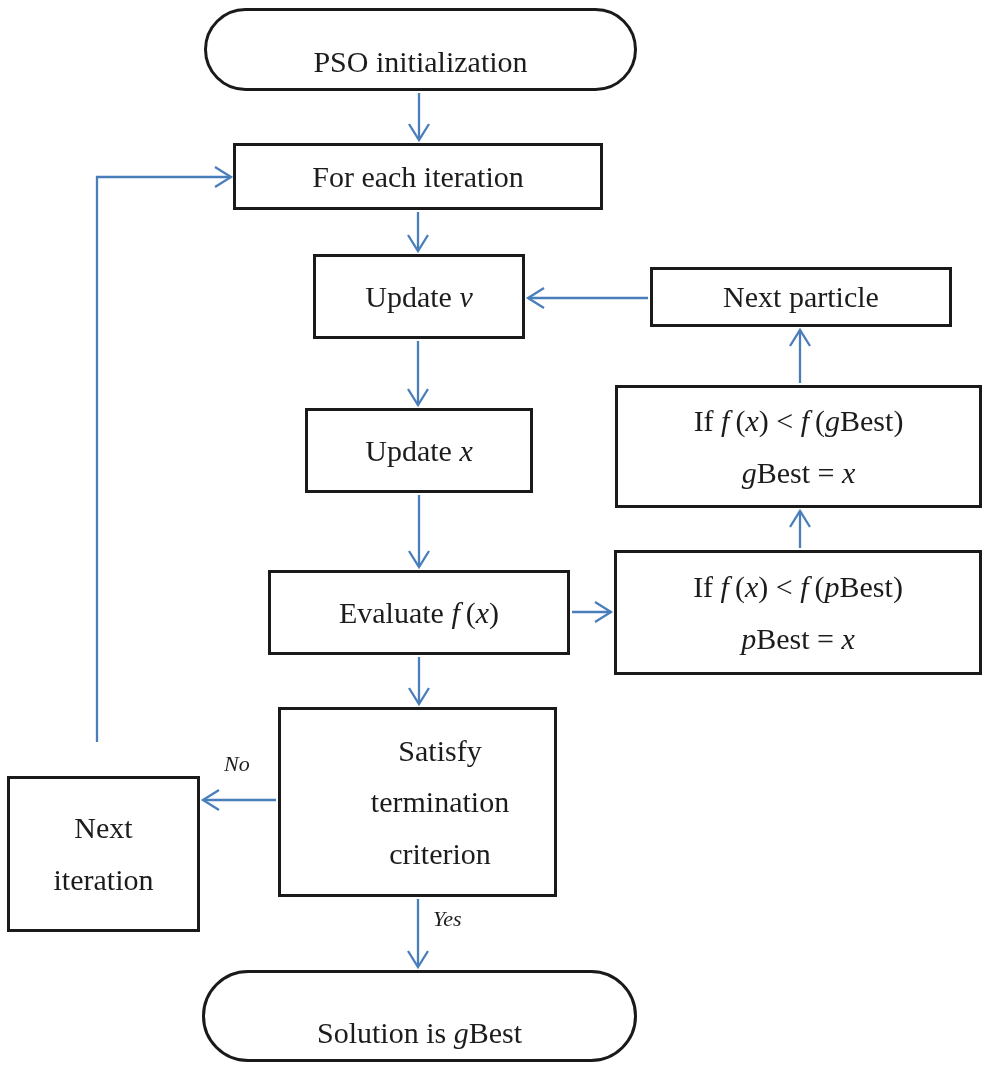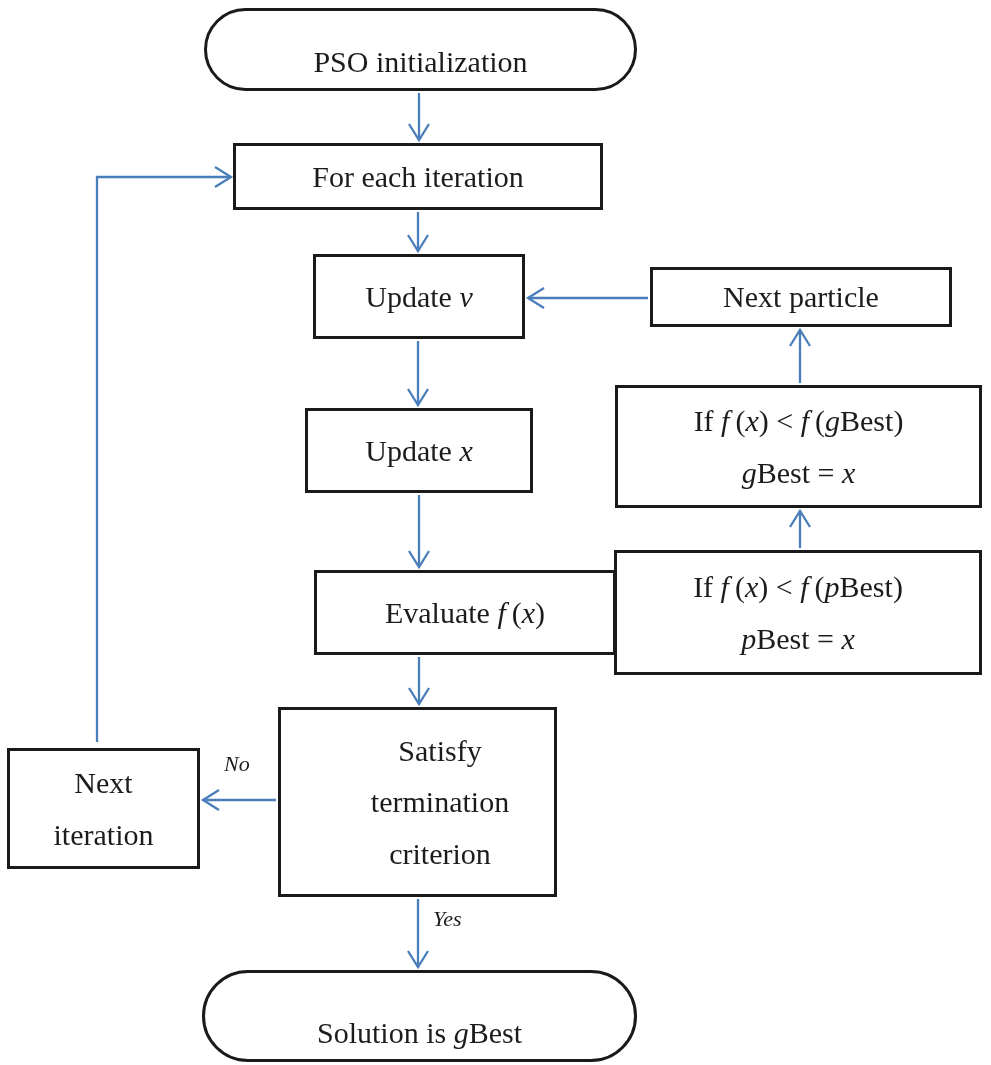--- a/index.html
+++ b/index.html
@@ -65,35 +65,35 @@
     </div>
 
   <div class="node" style="left:313px; top:254px; width:212px; height:85px;">
       <div class="tline"><span>Update </span><span class="it">v</span></div>
     </div>
 
   <div class="node" style="left:305px; top:408px; width:228px; height:85px;">
       <div class="tline"><span>Update </span><span class="it">x</span></div>
     </div>
 
-  <div class="node" style="left:268px; top:570px; width:302px; height:85px;margin-left:46px;">
+  <div class="node" style="left:268px; top:570px; width:302px; height:85px;">
       <div class="tline"><span>Evaluate </span><span class="it">f</span><span> (</span><span class="it">x</span><span>)</span></div>
     </div>
 
   <div class="node" style="left:278px; top:707px; width:279px; height:190px;padding-left:45px;">
       <div class="tline"><span>Satisfy</span></div>
       <div class="tline"><span>termination</span></div>
       <div class="tline"><span>criterion</span></div>
     </div>
 
   <div class="node terminator" style="left:202px; top:970px; width:435px; height:92px;">
       <div class="tline"><span>Solution is </span><span class="it">g</span><span>Best</span></div>
     </div>
 
-  <div class="node" style="left:7px; top:748px; width:193px; height:121px;">
+  <div class="node" style="left:7px; top:776px; width:193px; height:156px;">
       <div class="tline"><span>Next</span></div>
       <div class="tline"><span>iteration</span></div>
     </div>
 
   <div class="node" style="left:614px; top:550px; width:368px; height:125px;">
       <div class="tline"><span>If </span><span class="it">f</span><span> (</span><span class="it">x</span><span>) &lt; </span><span class="it">f</span><span> (</span><span class="it">p</span><span>Best)</span></div>
       <div class="tline"><span class="it">p</span><span>Best = </span><span class="it">x</span></div>
     </div>
 
   <div class="node" style="left:615px; top:385px; width:367px; height:123px;">

